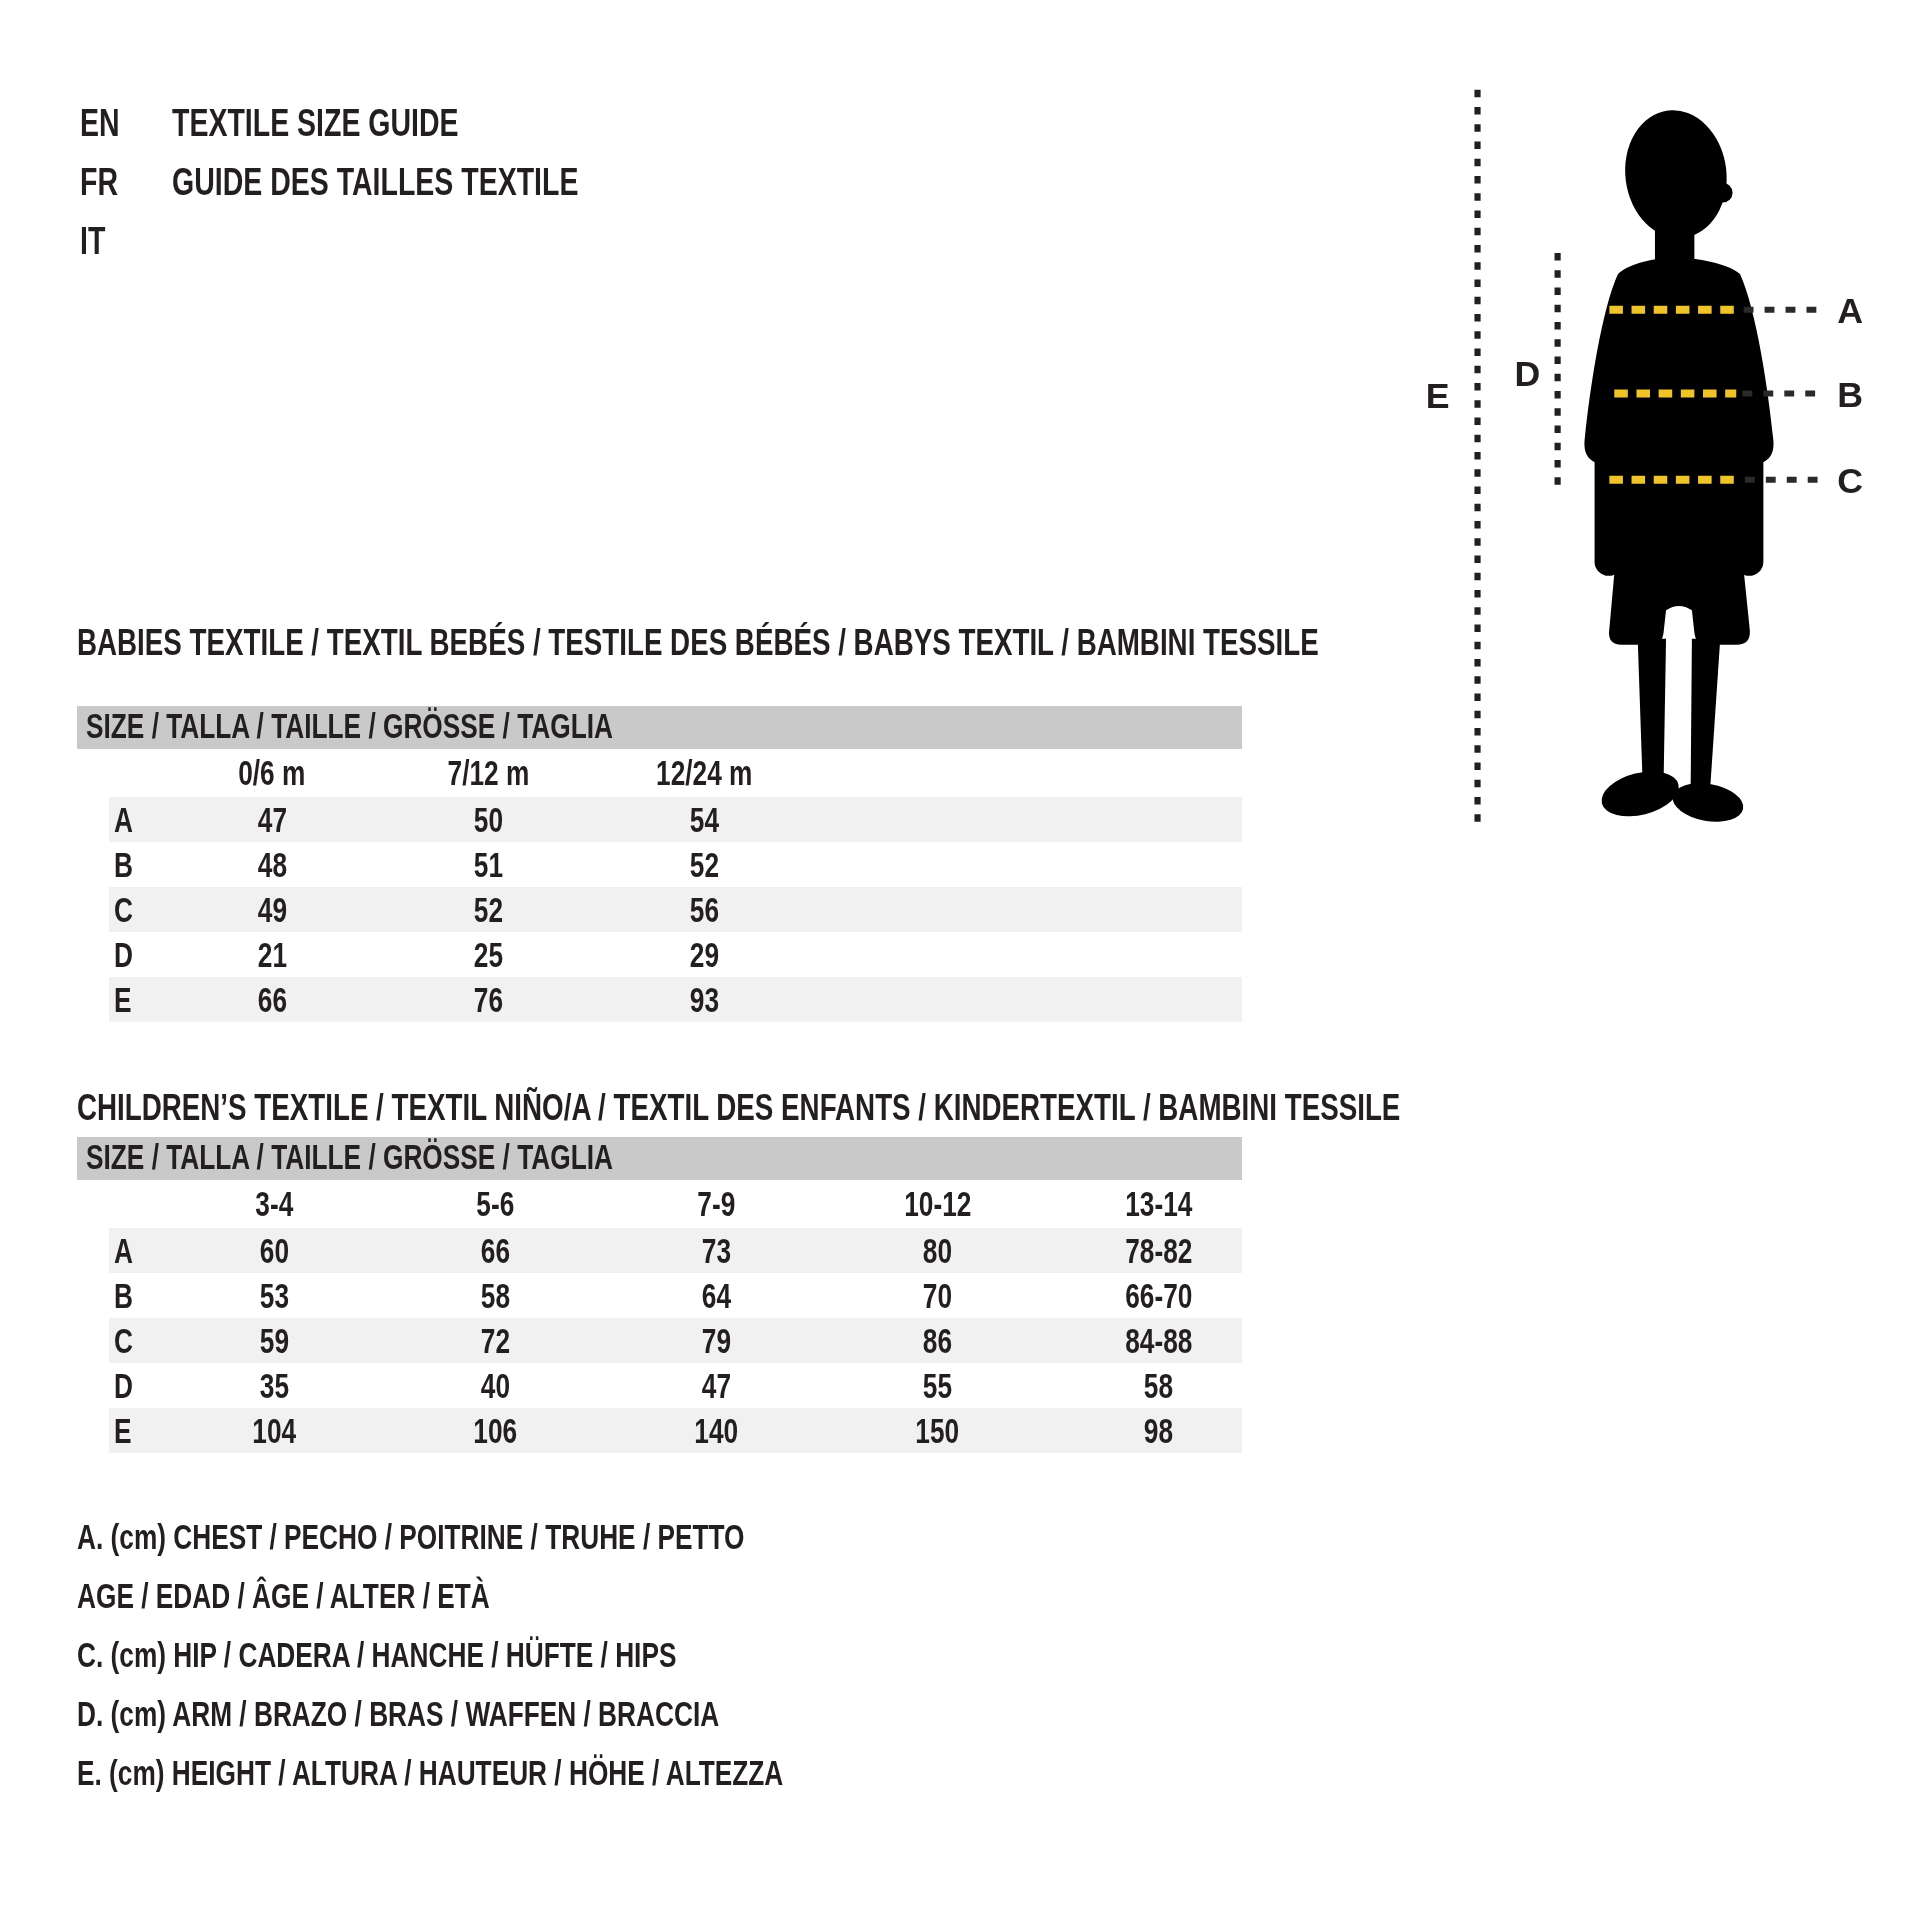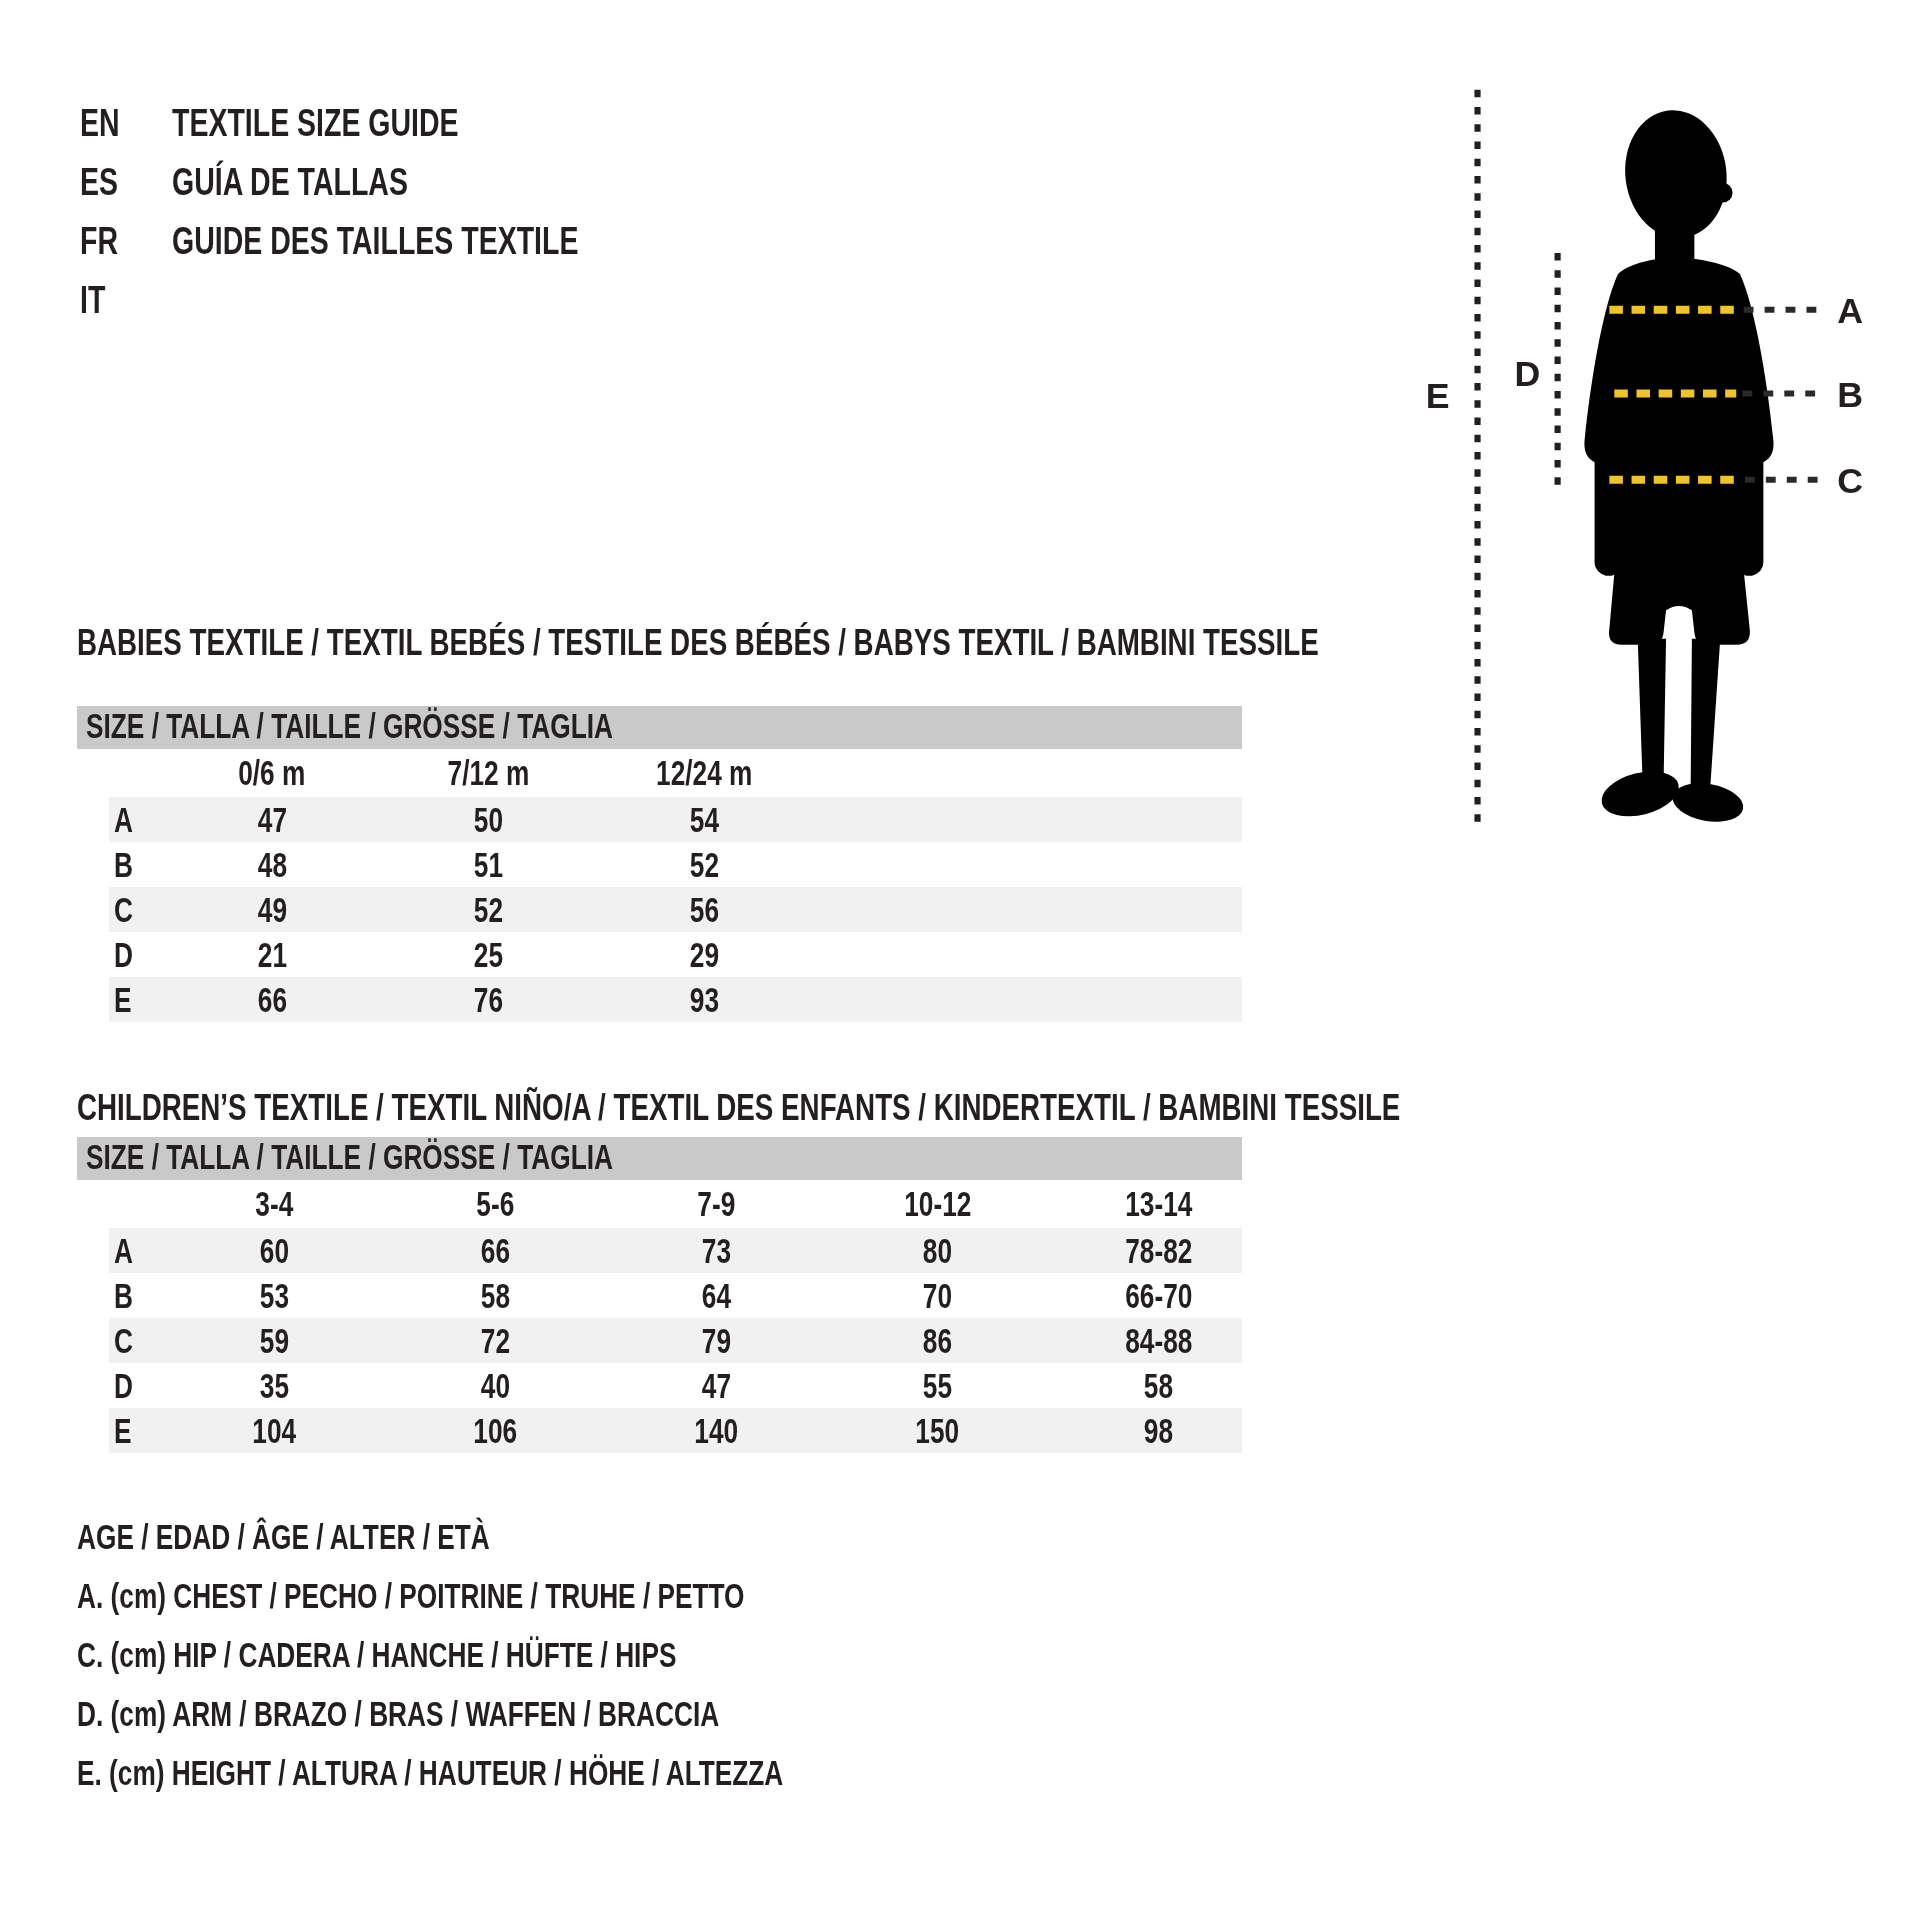--- a/index.html
+++ b/index.html
@@ -60,24 +60,20 @@
 <body>
 
 <div class="page">
 
   <div class="langs">
     <div class="lang-row">
       <span class="lang-code"><span class="t">EN</span></span>
       <span class="lang-title"><span class="t">TEXTILE SIZE GUIDE</span></span>
     </div>
     <div class="lang-row">
-      <span class="lang-code"><span class="t">ES</span></span>
-      <span class="lang-title"><span class="t">GUÍA DE TALLAS</span></span>
-    </div>
-    <div class="lang-row">
       <span class="lang-code"><span class="t">FR</span></span>
       <span class="lang-title"><span class="t">GUIDE DES TAILLES TEXTILE</span></span>
     </div>
     <div class="lang-row">
       <span class="lang-code"><span class="t">IT</span></span>
     </div>
   </div>
 
   <svg class="figure-svg" viewBox="0 0 836 1300" xmlns="http://www.w3.org/2000/svg">
 
@@ -226,26 +222,26 @@
       <span class="cell"><span class="ct">106</span></span>
       <span class="cell"><span class="ct">140</span></span>
       <span class="cell"><span class="ct">150</span></span>
       <span class="cell"><span class="ct">98</span></span>
       <span class="cell"></span>
     </div>
   </div>
 
   <div class="legend">
     <div class="legend-line">
+        <span class="t">A. (cm) CHEST / PECHO / POITRINE / TRUHE / PETTO</span>
+      </div>
+    <div class="legend-line">
         <span class="t">AGE / EDAD / ÂGE / ALTER / ETÀ</span>
       </div>
     <div class="legend-line">
-        <span class="t">A. (cm) CHEST / PECHO / POITRINE / TRUHE / PETTO</span>
-      </div>
-    <div class="legend-line">
         <span class="t">C. (cm) HIP / CADERA / HANCHE / HÜFTE / HIPS</span>
       </div>
     <div class="legend-line">
         <span class="t">D. (cm) ARM / BRAZO / BRAS / WAFFEN / BRACCIA</span>
       </div>
     <div class="legend-line">
         <span class="t">E. (cm) HEIGHT / ALTURA / HAUTEUR / HÖHE / ALTEZZA</span>
       </div>
   </div>
 

